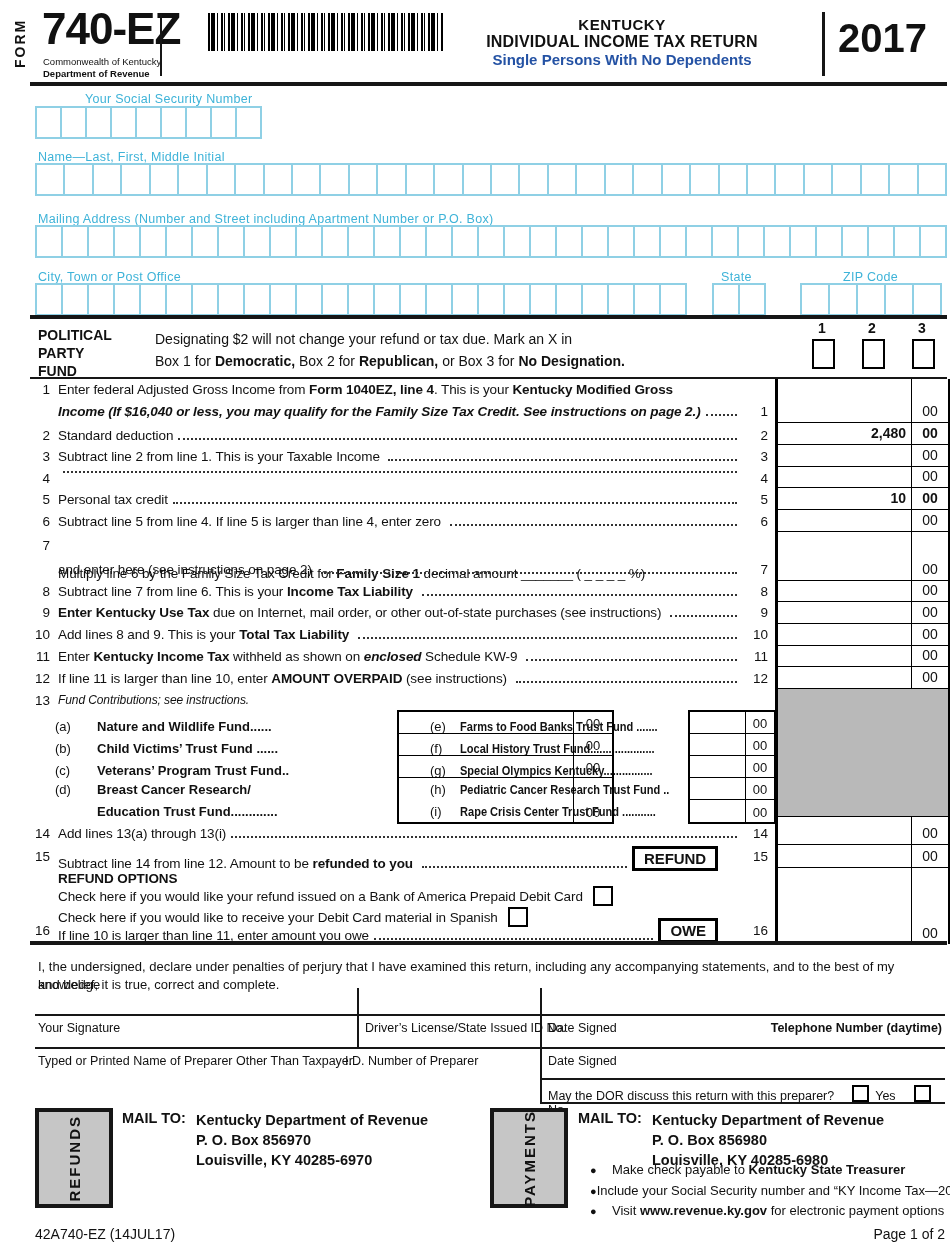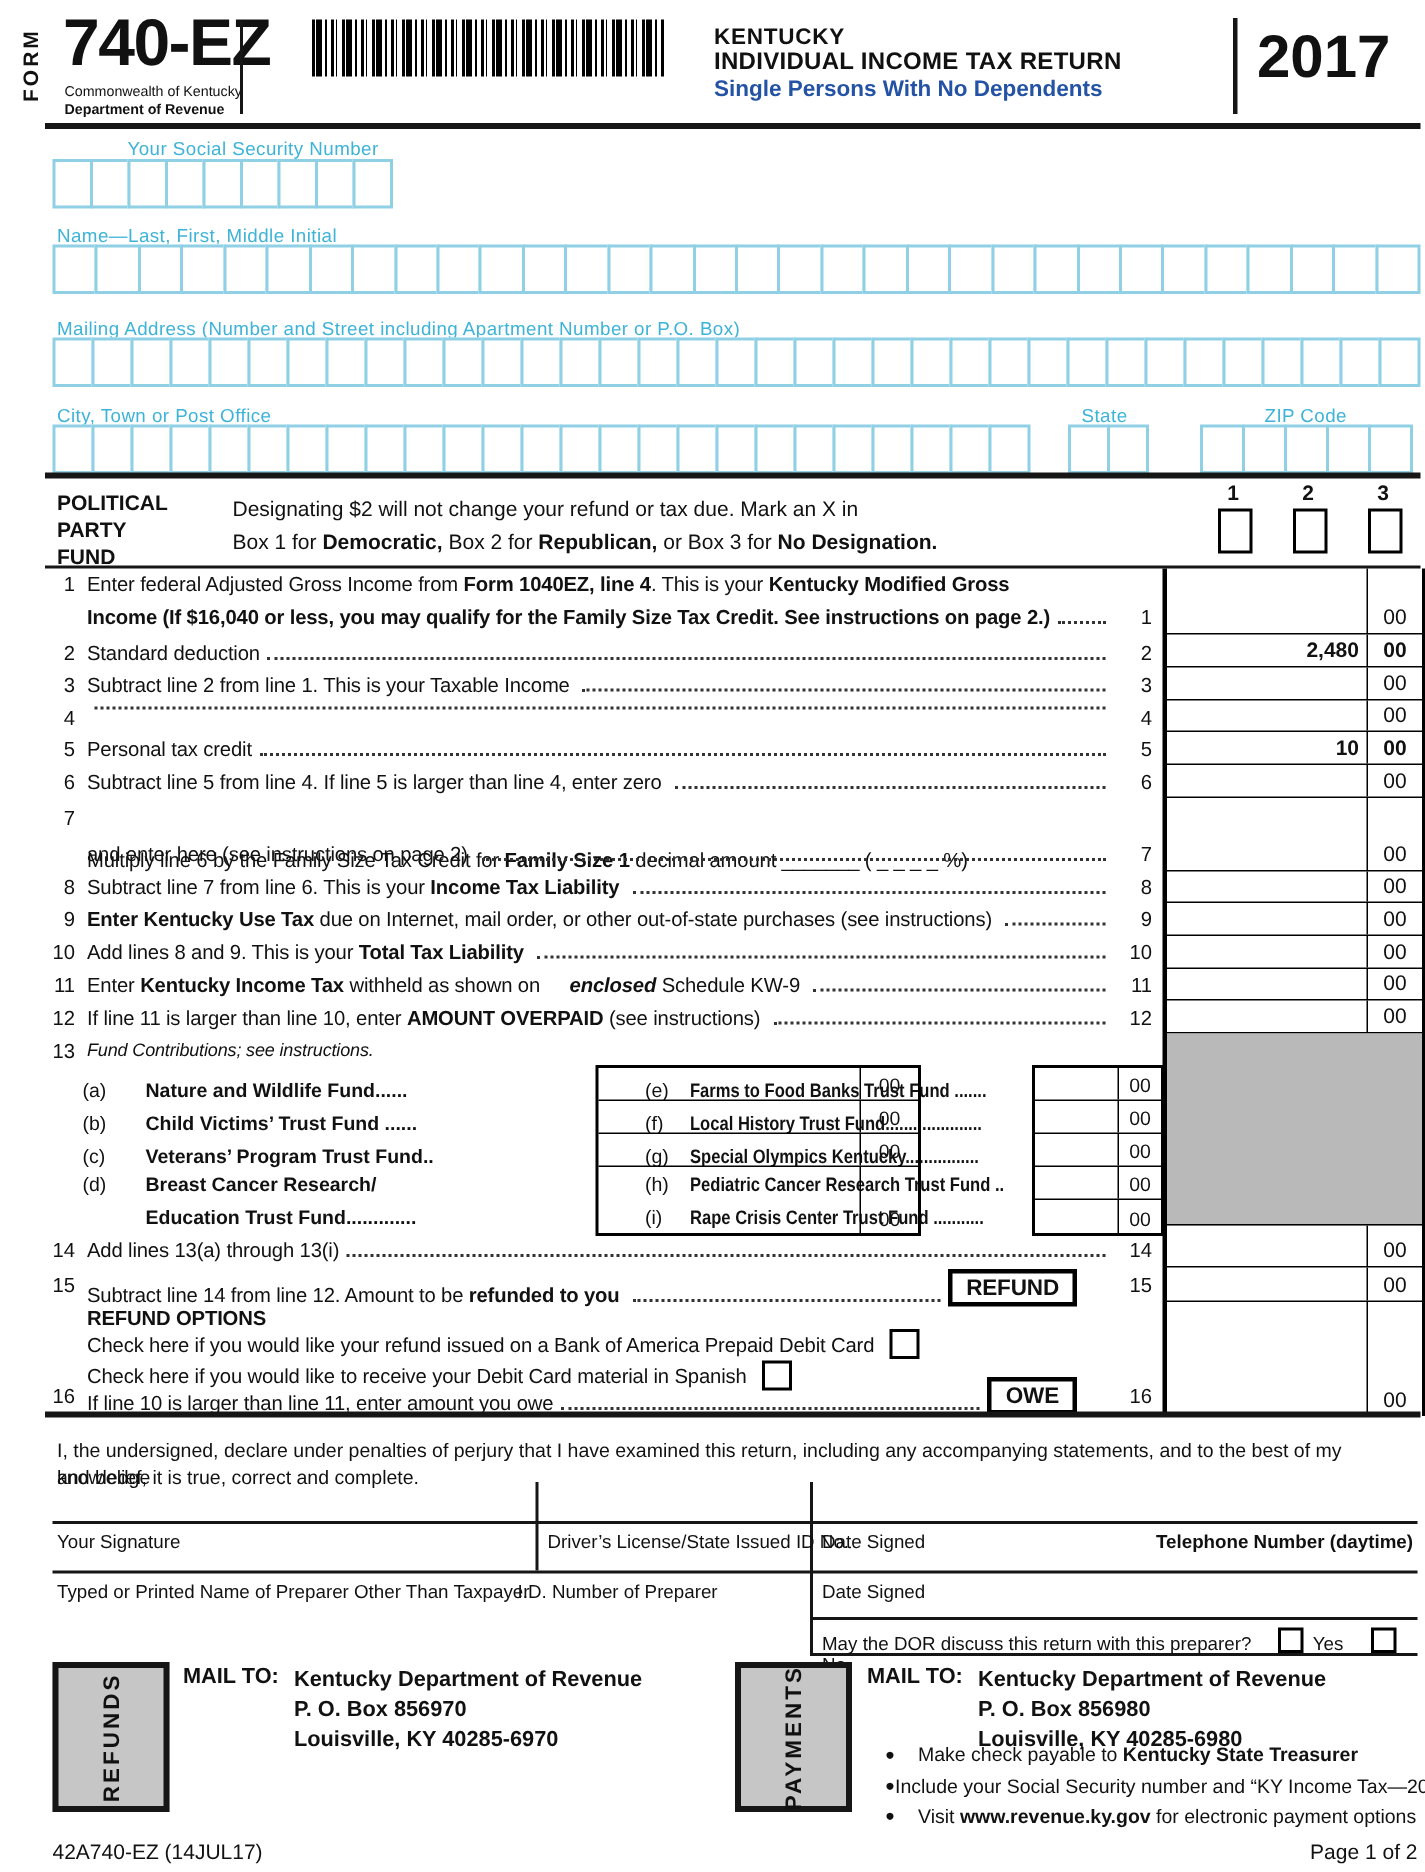--- a/index.html
+++ b/index.html
@@ -73,21 +73,21 @@
 <body>
 
 <div class="page">
 
   <div class="abs formword" style="left:12px;top:12px;height:56px;">FORM</div>
   <div class="abs formnum" style="left:42px;top:4px;">740-EZ</div>
   <div class="abs agency1" style="left:43px;top:56px;">Commonwealth of Kentucky</div>
   <div class="abs agency2" style="left:43px;top:68px;">Department of Revenue</div>
   <div class="rule" style="left:160px;top:14px;width:2px;height:62px;"></div>
   <div class="abs barcode" style="left:208px;top:13px;width:235px;height:38px;"></div>
-  <div class="abs" style="left:476px;top:16px;width:340px;">
+  <div class="abs" style="left:452px;top:16px;width:340px;text-align:center;">
     <div class="title1">KENTUCKY</div>
     <div class="title2">INDIVIDUAL INCOME TAX RETURN</div>
     <div class="title3">Single Persons With No Dependents</div>
   </div>
   <div class="rule" style="left:822px;top:12px;width:2.5px;height:64px;"></div>
   <div class="abs year" style="left:838px;top:16px;">2017</div>
   <div class="rule" style="left:30px;top:82px;width:917px;height:4px;"></div>
 
   <div class="abs blab" style="left:85px;top:92px;">Your Social Security Number</div>
   <div class="abs bgrid" style="left:35px;top:106px;width:225px;height:33px;">
@@ -249,21 +249,21 @@
   <div class="gnum" style="top:671px;">12</div>
   <div class="gnum" style="top:693px;">13</div>
   <div class="gnum" style="top:826px;">14</div>
   <div class="gnum" style="top:849px;">15</div>
   <div class="gnum" style="top:923px;">16</div>
 
   <div class="lrow" style="top:382px;">
       <span class="txt"><span>Enter federal Adjusted Gross Income from </span><span style="font-weight: bold;">Form 1040EZ, line 4</span><span>. This is your </span><span style="font-weight: bold;">Kentucky Modified Gross</span></span>
     </div>
   <div class="lrow" style="top:404px;">
-      <span class="txt"><span style="font-weight: bold;">Income (If $16,040 or less, you may qualify for the Family Size Tax Credit. See instructions on page 2.)</span></span>
+      <span class="txt"><span style="font-weight: bold; font-style: italic;">Income (If $16,040 or less, you may qualify for the Family Size Tax Credit. See instructions on page 2.)</span></span>
       <span class="ld"></span>
     </div>
   <div class="lrow" style="top:428px;">
       <span class="txt"><span>Standard deduction</span></span>
       <span class="ld"></span>
     </div>
   <div class="lrow" style="top:449px;">
       <span class="txt"><span>Subtract line 2 from line 1. This is your Taxable Income </span></span>
       <span class="ld"></span>
     </div>
@@ -291,21 +291,21 @@
     </div>
   <div class="lrow" style="top:605px;">
       <span class="txt"><span style="font-weight: bold;">Enter Kentucky Use Tax</span><span> due on Internet, mail order, or other out-of-state purchases (see instructions) </span></span>
       <span class="ld"></span>
     </div>
   <div class="lrow" style="top:627px;">
       <span class="txt"><span>Add lines 8 and 9. This is your </span><span style="font-weight: bold;">Total Tax Liability</span><span> </span></span>
       <span class="ld"></span>
     </div>
   <div class="lrow" style="top:649px;">
-      <span class="txt"><span>Enter </span><span style="font-weight: bold;">Kentucky Income Tax</span><span> withheld as shown on </span><span style="font-weight: bold; font-style: italic; margin-left: 16px;">enclosed</span><span> Schedule KW-9 </span></span>
+      <span class="txt"><span>Enter </span><span style="font-weight: bold;">Kentucky Income Tax</span><span> withheld as shown on </span><span style="font-weight: bold; font-style: italic;">enclosed</span><span> Schedule KW-9 </span></span>
       <span class="ld"></span>
     </div>
   <div class="lrow" style="top:671px;">
       <span class="txt"><span>If line 11 is larger than line 10, enter </span><span style="font-weight: bold;">AMOUNT OVERPAID</span><span> (see instructions) </span></span>
       <span class="ld"></span>
     </div>
   <div class="lrow" style="top:693px;font-size:12px;">
       <span class="txt"><span style="font-style: italic;">Fund Contributions; see instructions.</span></span>
     </div>
   <div class="lrow" style="top:826px;">

